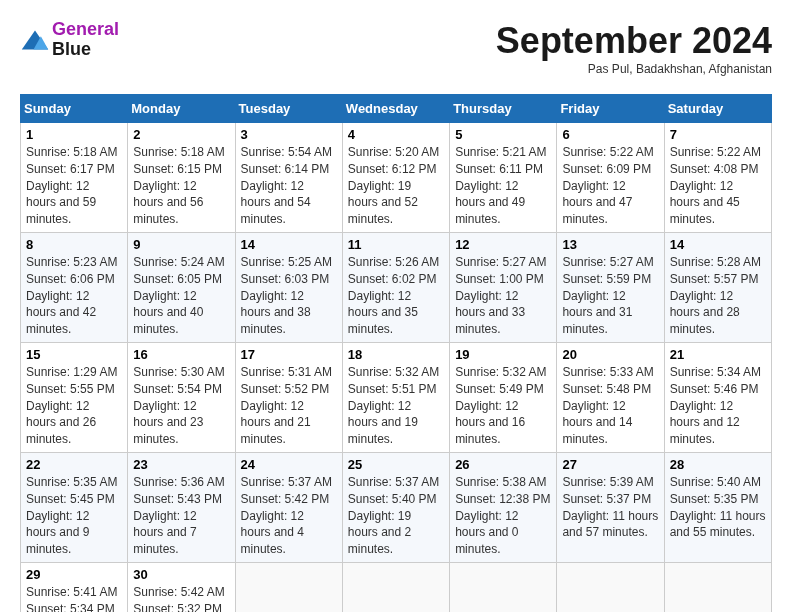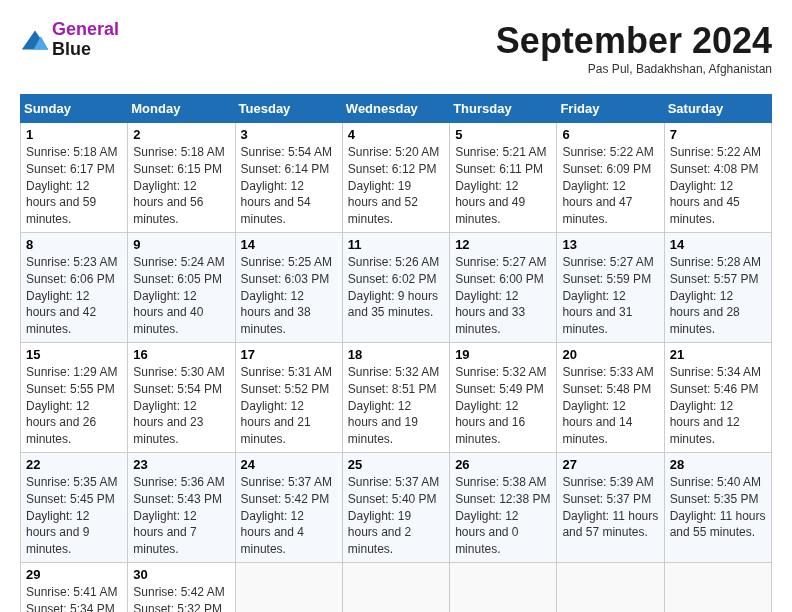--- a/index.html
+++ b/index.html
@@ -197,28 +197,28 @@
           <div>Sunrise: 5:25 AM</div>
           <div>Sunset: 6:03 PM</div>
           <div>Daylight: 12 hours and 38 minutes.</div>
         </div>
       </td>
         <td>
         <span class="day-number">11</span>
         <div class="day-content">
           <div>Sunrise: 5:26 AM</div>
           <div>Sunset: 6:02 PM</div>
-          <div>Daylight: 9 hours and 35 minutes.</div>
+          <div>Daylight: 12 hours and 35 minutes.</div>
         </div>
       </td>
         <td>
         <span class="day-number">12</span>
         <div class="day-content">
           <div>Sunrise: 5:27 AM</div>
-          <div>Sunset: 6:00 PM</div>
+          <div>Sunset: 1:00 PM</div>
           <div>Daylight: 12 hours and 33 minutes.</div>
         </div>
       </td>
         <td>
         <span class="day-number">13</span>
         <div class="day-content">
           <div>Sunrise: 5:27 AM</div>
           <div>Sunset: 5:59 PM</div>
           <div>Daylight: 12 hours and 31 minutes.</div>
         </div>
@@ -254,21 +254,21 @@
         <div class="day-content">
           <div>Sunrise: 5:31 AM</div>
           <div>Sunset: 5:52 PM</div>
           <div>Daylight: 12 hours and 21 minutes.</div>
         </div>
       </td>
         <td>
         <span class="day-number">18</span>
         <div class="day-content">
           <div>Sunrise: 5:32 AM</div>
-          <div>Sunset: 8:51 PM</div>
+          <div>Sunset: 5:51 PM</div>
           <div>Daylight: 12 hours and 19 minutes.</div>
         </div>
       </td>
         <td>
         <span class="day-number">19</span>
         <div class="day-content">
           <div>Sunrise: 5:32 AM</div>
           <div>Sunset: 5:49 PM</div>
           <div>Daylight: 12 hours and 16 minutes.</div>
         </div>

